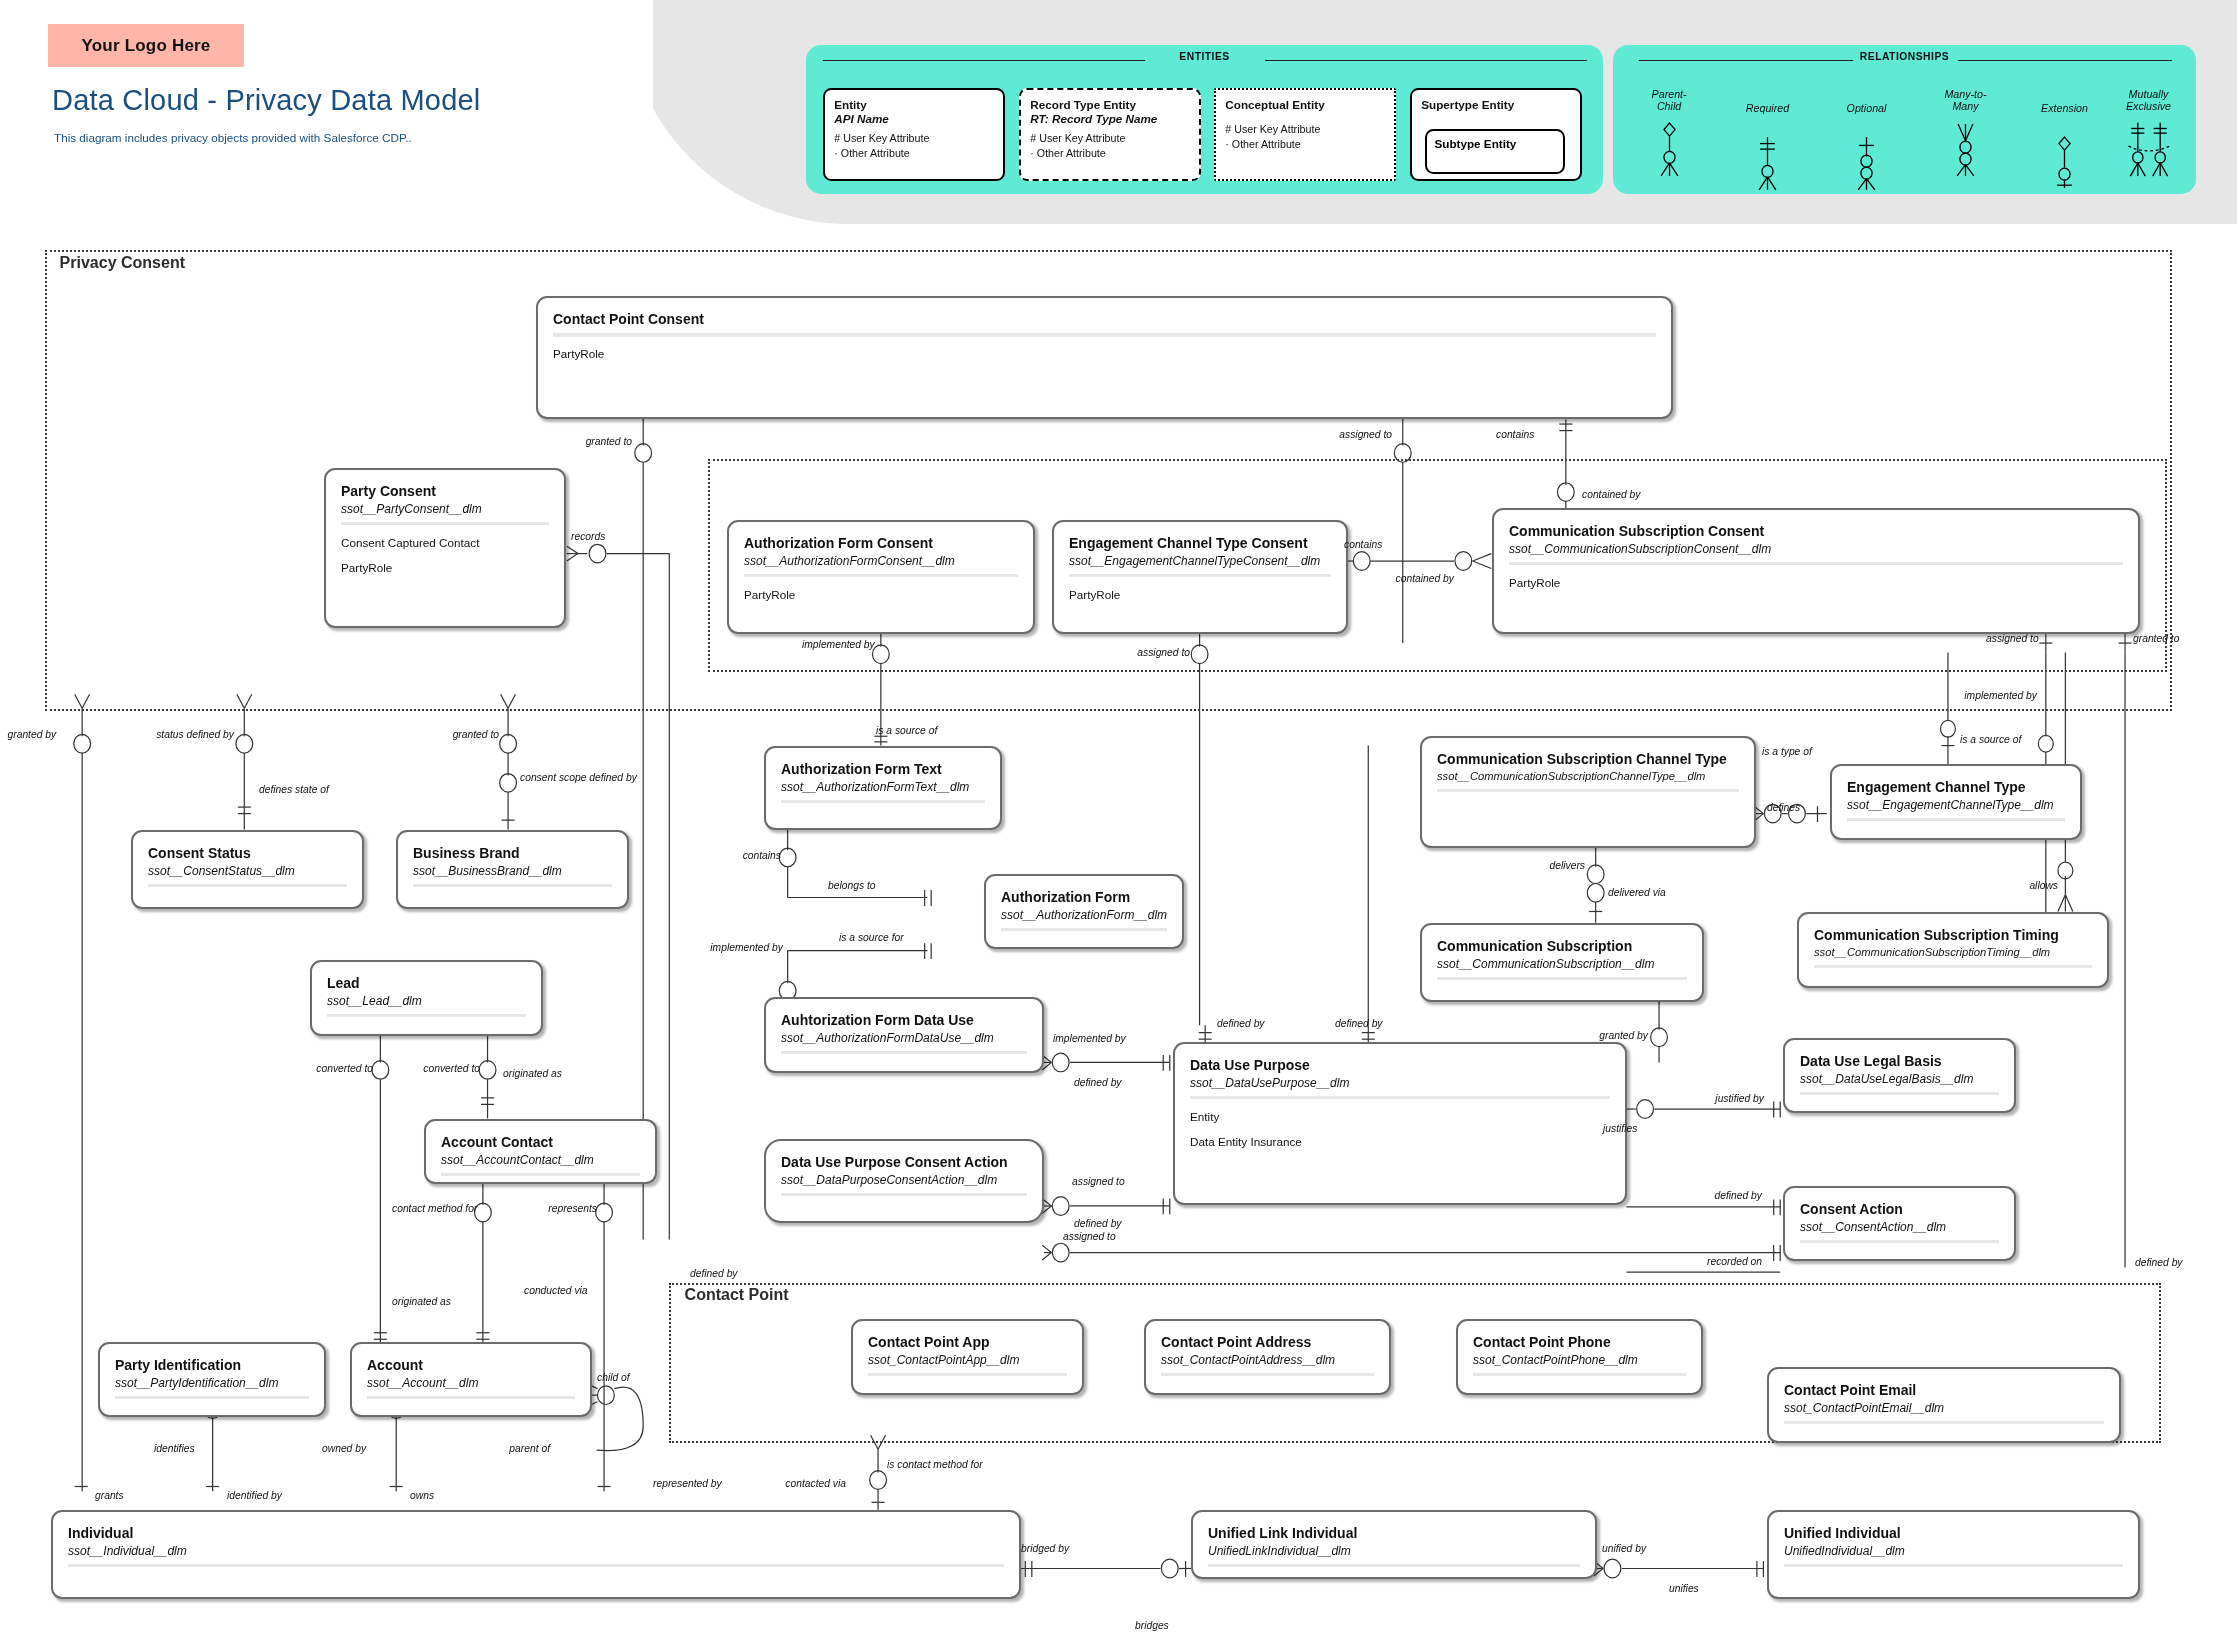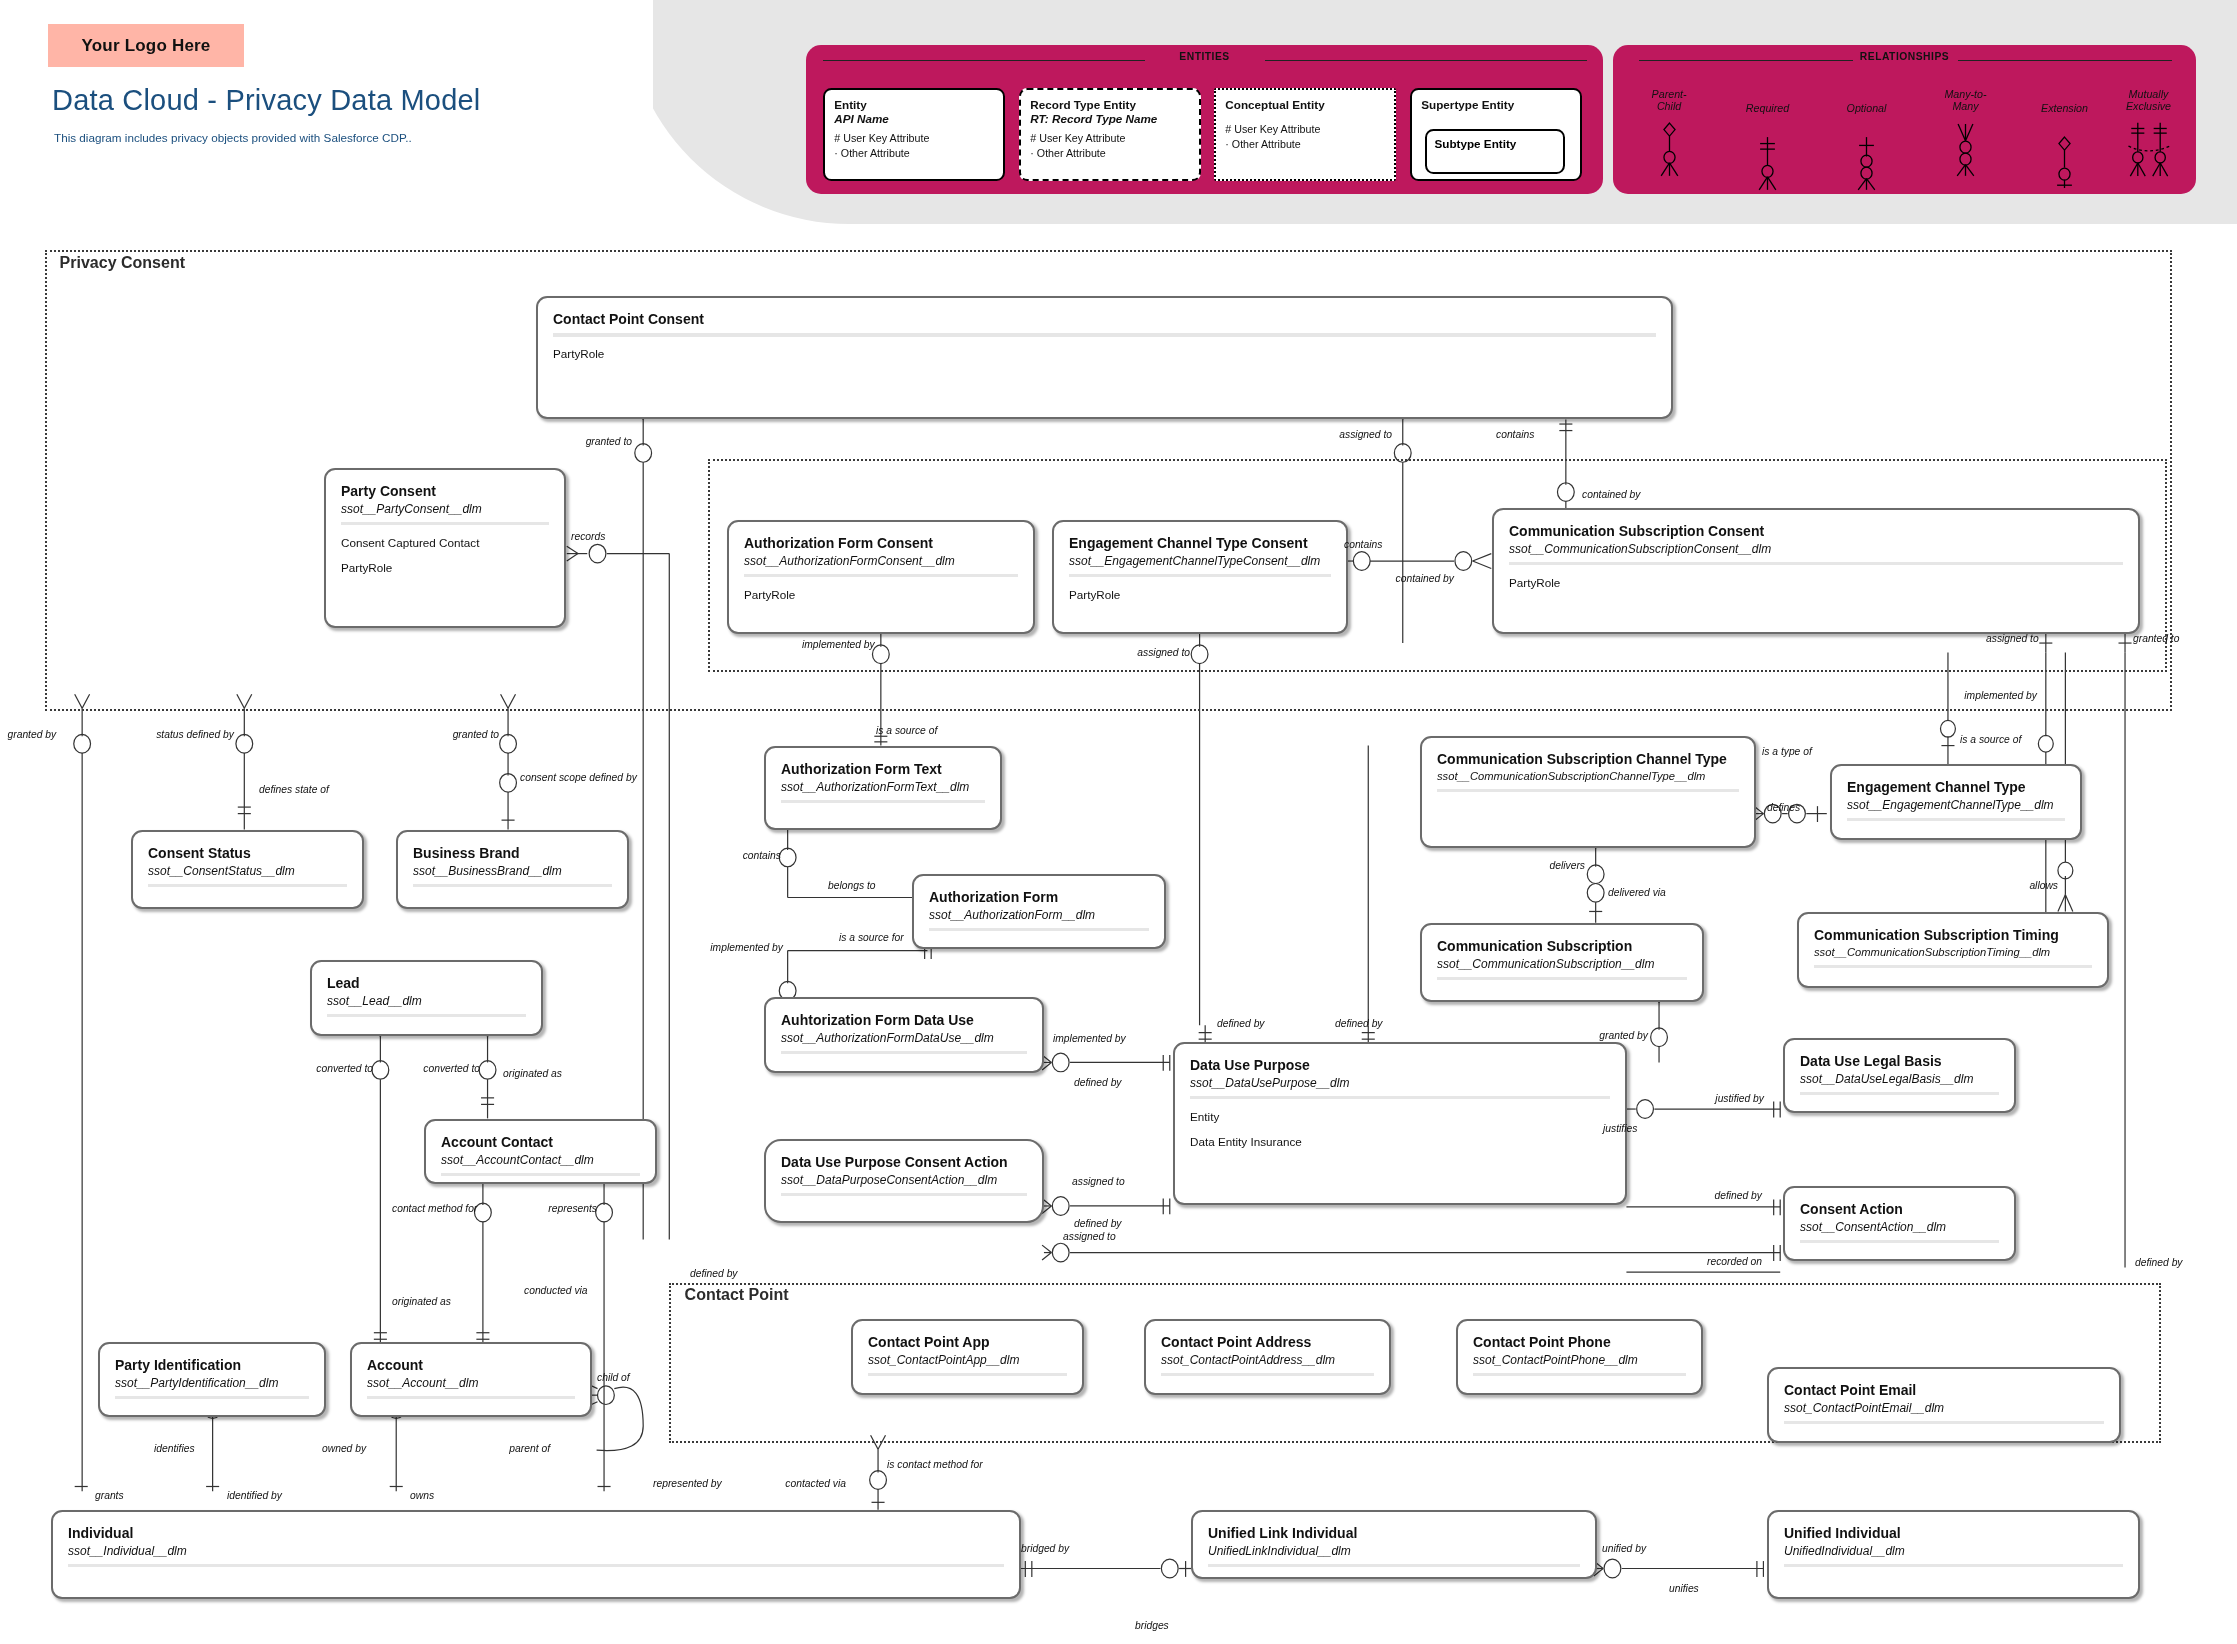--- a/index.html
+++ b/index.html
@@ -11,21 +11,21 @@
                border-bottom-left-radius:224px;border-top-left-radius:0;}
   #header-white-left{position:absolute;left:0;top:0;width:653px;height:224px;background:#fff;}
 
   #logo-box{position:absolute;left:48px;top:24px;width:196px;height:43px;background:#ffb5a7;
             display:flex;align-items:center;justify-content:center;}
   #logo-box span{font-size:17px;font-weight:bold;color:#111;letter-spacing:0.2px;}
   #page-title{position:absolute;left:52px;top:84px;font-size:29px;color:#1b4f7e;font-weight:400;letter-spacing:0.2px;}
   #page-subtitle{position:absolute;left:54px;top:131px;font-size:11.7px;color:#1b4f7e;}
 
   
-  .legend-card{position:absolute;background:#be185d;border-radius:15px;}
+  .legend-card{position:absolute;background:#5eead4;border-radius:15px;}
   #legend-entities{left:806px;top:45px;width:797px;height:149px;}
   #legend-rels{left:1613px;top:45px;width:583px;height:149px;}
   .legend-title{position:absolute;top:5.6px;left:0;width:100%;text-align:center;font-size:10.3px;
                 font-weight:bold;color:#111;letter-spacing:0.5px;}
   .legend-rule{position:absolute;top:15px;height:0.9px;background:#222;}
 
   .lg-ent{position:absolute;top:43px;height:93px;box-sizing:border-box;background:#fff;}
   .lg-ent .t1{font-size:11.7px;font-weight:bold;color:#111;line-height:1.15;}
   .lg-ent .t2{font-size:11.7px;font-weight:bold;font-style:italic;color:#111;line-height:1.15;}
   .lg-ent .attr{font-size:10.7px;color:#111;line-height:1.3;margin-top:6.5px;}
@@ -558,21 +558,21 @@
   <div class="api">ssot__Account__dlm</div>
   <div class="sep"></div>
 </div>
 
 <div class="ent" style="left:764px;top:746px;width:238px;height:84px;">
   <div class="name">Authorization Form Text</div>
   <div class="api">ssot__AuthorizationFormText__dlm</div>
   <div class="sep"></div>
 </div>
 
-<div class="ent" style="left:912px;top:874px;width:254px;height:75px;">
+<div class="ent" style="left:984px;top:874px;width:200px;height:75px;">
   <div class="name">Authorization Form</div>
   <div class="api">ssot__AuthorizationForm__dlm</div>
   <div class="sep"></div>
 </div>
 
 <div class="ent" style="left:764px;top:997px;width:280px;height:76px;">
   <div class="name">Auhtorization Form Data Use</div>
   <div class="api">ssot__AuthorizationFormDataUse__dlm</div>
   <div class="sep"></div>
 </div>

